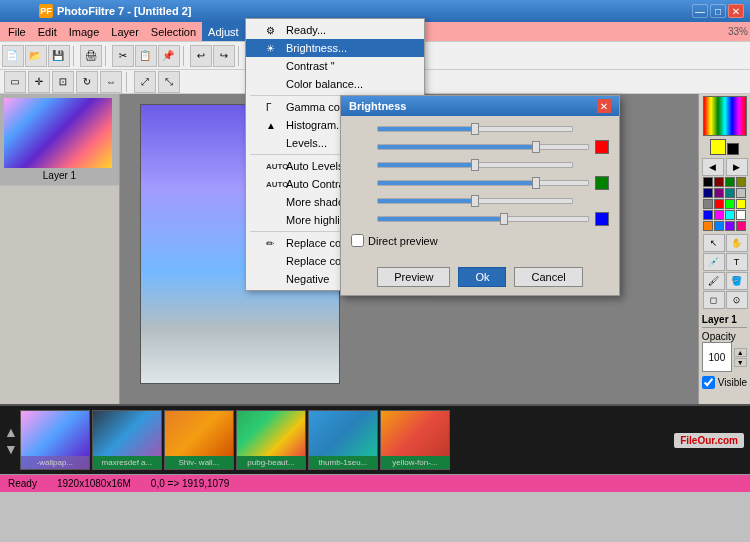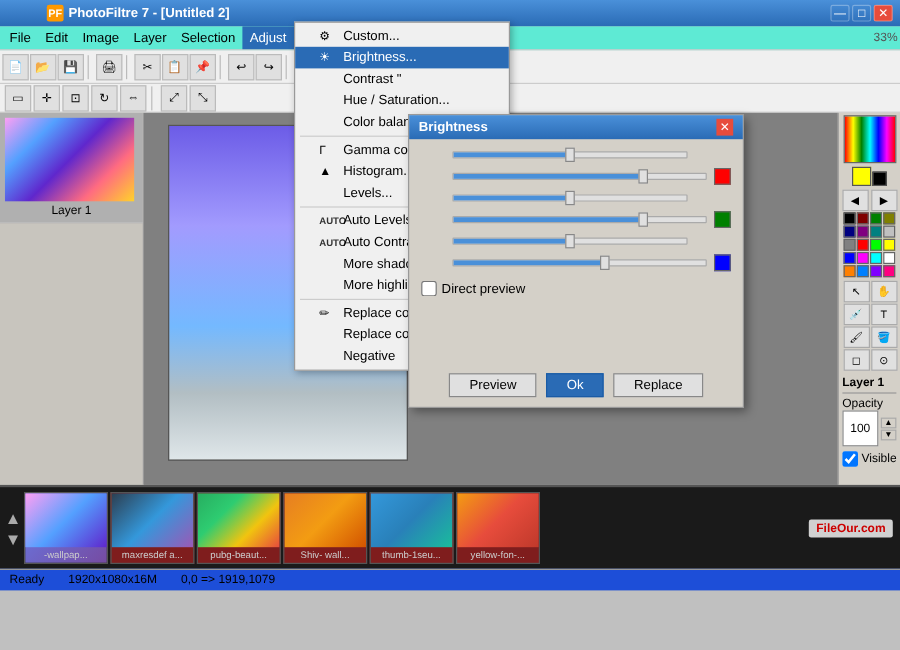--- a/index.html
+++ b/index.html
@@ -17,21 +17,21 @@
     }
     .title-bar-left { display: flex; align-items: center; gap: 4px; padding-left: 33px; }
     .title-bar-icon { width: 14px; height: 14px; background: #f90; border-radius: 2px; font-size: 9px; display: flex; align-items: center; justify-content: center; font-weight: bold; }
     .title-bar-text { font-size: 11px; font-weight: 600; }
     .title-bar-controls { display: flex; gap: 2px; }
     .title-ctrl { width: 16px; height: 14px; display: flex; align-items: center; justify-content: center; font-size: 10px; cursor: pointer; border: 1px solid rgba(255,255,255,0.3); border-radius: 2px; }
     .title-ctrl.close { background: #e74c3c; }
 
     
     .menu-bar {
-      background: #5eead4;
+      background: #fca5a5;
       height: 20px;
       display: flex;
       align-items: center;
       border-bottom: 1px solid #ccc;
       padding: 0 2px;
     }
     .menu-item {
       padding: 2px 6px;
       cursor: pointer;
       font-size: 11px;
@@ -87,36 +87,36 @@
       border-top: 2px solid #555;
       display: flex;
       align-items: center;
       padding: 0 4px;
       gap: 2px;
       overflow: hidden;
     }
     .film-thumb {
       width: 70px;
       height: 60px;
-      background: #7f1d1d;
+      background: #15803d;
       border: 1px solid #555;
       flex-shrink: 0;
       display: flex;
       flex-direction: column;
       align-items: center;
       justify-content: center;
       overflow: hidden;
       position: relative;
     }
     .film-thumb-label { font-size: 8px; color: #ccc; text-align: center; padding: 2px 1px; width: 100%; }
 
     
     .status-bar {
       height: 18px;
-      background: #1d4ed8;
+      background: #ec4899;
       border-top: 1px solid #999;
       display: flex;
       align-items: center;
       padding: 0 8px;
       font-size: 10px;
       gap: 20px;
     }
     .dropdown-menu {
       position: absolute;
       top: 18px;
@@ -190,21 +190,21 @@
       position: absolute;
       top: -4px;
       width: 8px; height: 12px;
       background: #e0e0e0;
       border: 1px solid #888;
       cursor: pointer;
     }
     .slider-value { width: 30px; text-align: right; font-size: 10px; }
     .color-swatch { width: 14px; height: 14px; border: 1px solid #666; }
     .dialog-checkbox { display: flex; align-items: center; gap: 4px; margin: 6px 0; font-size: 11px; }
-    .dialog-buttons { display: flex; justify-content: center; gap: 8px; padding: 4px 8px 8px; margin-top: 44px; }
+    .dialog-buttons { display: flex; justify-content: center; gap: 8px; padding: 4px 8px 8px; }
     .dialog-btn {
       padding: 3px 16px;
       background: #e0e0e0;
       border: 1px solid #888;
       cursor: pointer;
       font-size: 11px;
     }
     .dialog-btn.primary { background: #2a6bb5; color: white; border-color: #1a5ba5; }
 
     
@@ -439,26 +439,26 @@
   </div>
   <div class="film-thumb" style="background:linear-gradient(135deg,#667eea,#764ba2);">
     <div style="width:100%;height:45px;background:linear-gradient(135deg,#ff9ff3,#54a0ff,#5f27cd);"></div>
     <div class="film-thumb-label">-wallpap...</div>
   </div>
   <div class="film-thumb">
     <div style="width:100%;height:45px;background:linear-gradient(135deg,#2c3e50,#3498db,#9b59b6);"></div>
     <div class="film-thumb-label">maxresdef a...</div>
   </div>
   <div class="film-thumb">
+    <div style="width:100%;height:45px;background:linear-gradient(135deg,#e67e22,#f39c12,#d35400);"></div>
+    <div class="film-thumb-label">Shiv- wall...</div>
+  </div>
+  <div class="film-thumb">
     <div style="width:100%;height:45px;background:linear-gradient(135deg,#27ae60,#2ecc71,#f1c40f,#e74c3c);"></div>
     <div class="film-thumb-label">pubg-beaut...</div>
-  </div>
-  <div class="film-thumb">
-    <div style="width:100%;height:45px;background:linear-gradient(135deg,#e67e22,#f39c12,#d35400);"></div>
-    <div class="film-thumb-label">Shiv- wall...</div>
   </div>
   <div class="film-thumb">
     <div style="width:100%;height:45px;background:linear-gradient(135deg,#3498db,#2980b9,#1abc9c);"></div>
     <div class="film-thumb-label">thumb-1seu...</div>
   </div>
   <div class="film-thumb">
     <div style="width:100%;height:45px;background:linear-gradient(135deg,#f39c12,#e74c3c,#c0392b);"></div>
     <div class="film-thumb-label">yellow-fon-...</div>
   </div>
 
@@ -469,33 +469,29 @@
 
 <div class="status-bar">
   <span>Ready</span>
   <span>1920x1080x16M</span>
   <span>0,0 =&gt; 1919,1079</span>
 </div>
 
 <div class="dropdown-menu">
   <div class="dropdown-item">
     <span class="item-icon">⚙</span>
-    <span>Custom...</span>
+    <span>Ready...</span>
   </div>
   <div class="dropdown-item active-item">
     <span class="item-icon">☀</span>
     <span>Brightness...</span>
   </div>
   <div class="dropdown-item">
     <span class="item-icon"></span>
     <span>Contrast "</span>
-  </div>
-  <div class="dropdown-item">
-    <span class="item-icon"></span>
-    <span>Hue / Saturation...</span>
   </div>
   <div class="dropdown-item">
     <span class="item-icon"></span>
     <span>Color balance...</span>
   </div>
   <div class="dropdown-sep"></div>
   <div class="dropdown-item">
     <span class="item-icon">Γ</span>
     <span>Gamma correct "</span>
   </div>
@@ -595,15 +591,15 @@
       <div class="color-swatch" style="background:blue;"></div>
     </div>
     <div class="dialog-checkbox">
       <input type="checkbox" style="">
       <span>Direct preview</span>
     </div>
   </div>
   <div class="dialog-buttons">
     <button class="dialog-btn">Preview</button>
     <button class="dialog-btn primary">Ok</button>
-    <button class="dialog-btn">Replace</button>
+    <button class="dialog-btn">Cancel</button>
   </div>
 </div>
 
 </body></html>

